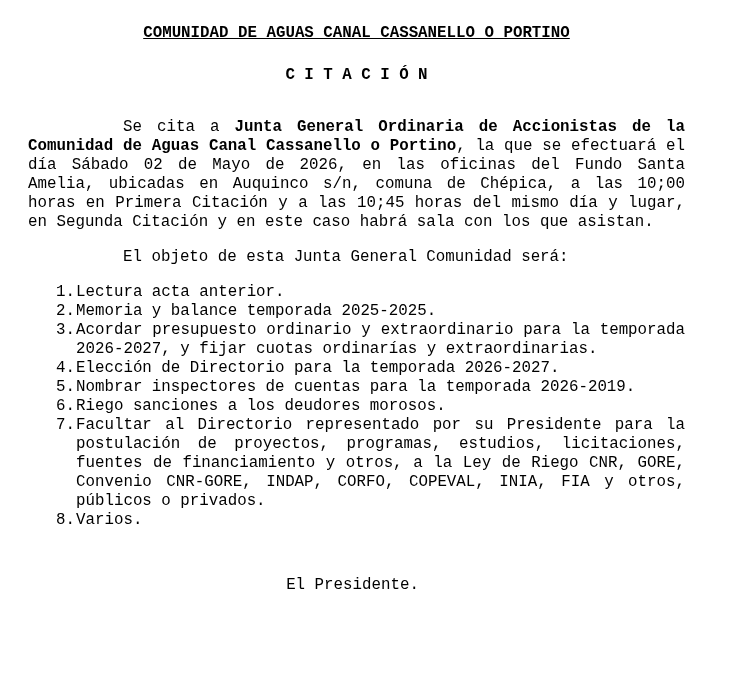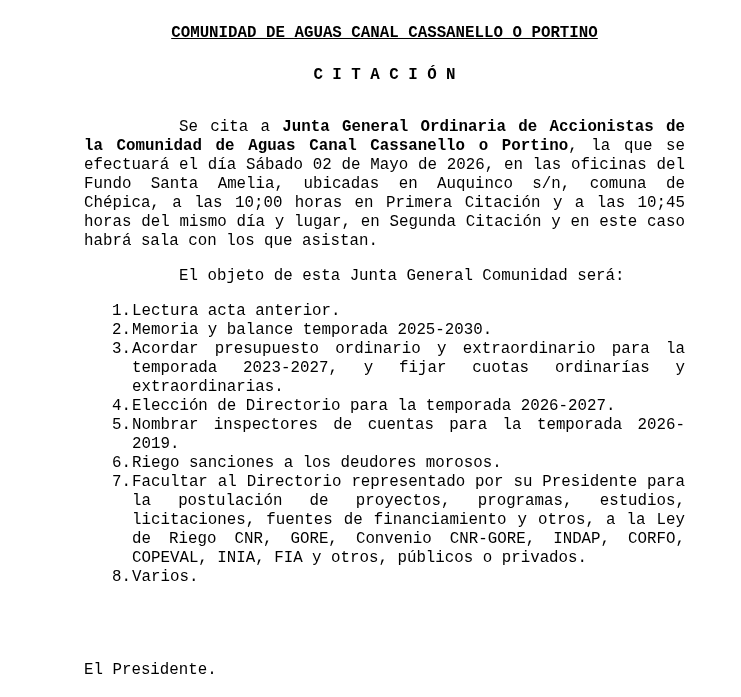--- a/index.html
+++ b/index.html
@@ -11,21 +11,21 @@
     font-family: "Liberation Mono", "DejaVu Sans Mono", monospace;
     font-size: 15.8px;
     line-height: 19px;
     box-sizing: border-box;
     overflow: hidden;
   }
   .page {
     box-sizing: border-box;
     width: 741px;
     height: 697px;
-    padding: 24px 56px 0 84px;
+    padding: 24px 56px 0 28px;
   }
   .doc-title {
     text-align: center;
     font-weight: bold;
     text-decoration: underline;
     white-space: nowrap;
   }
   .citation-heading {
     margin-top: 23px;
     text-align: center;
@@ -52,22 +52,22 @@
   .agenda-item .num {
     position: absolute;
     left: 28px;
     top: 0;
   }
   .agenda-item .item-text {
     text-align: justify;
     font-family: Liberation Mono, monospace;
   }
   .signature {
-    margin-top: 74px;
-    text-align: left;
+    margin-top: 46px;
+    text-align: center;
     padding-right: 8px;
   }
 </style>
 </head>
 <body>
 
 <div class="page">
 
   <div class="doc-title">COMUNIDAD DE AGUAS CANAL CASSANELLO O PORTINO</div>
 
@@ -79,26 +79,26 @@
 
   <div class="agenda">
 
     <div class="agenda-item">
       <span class="num">1.</span>
       <div class="item-text">Lectura acta anterior.</div>
     </div>
 
     <div class="agenda-item">
       <span class="num">2.</span>
-      <div class="item-text">Memoria y balance temporada 2025-2030.</div>
+      <div class="item-text">Memoria y balance temporada 2025-2025.</div>
     </div>
 
     <div class="agenda-item">
       <span class="num">3.</span>
-      <div class="item-text">Acordar presupuesto ordinario y extraordinario para la temporada 2023-2027, y fijar cuotas ordinarías y extraordinarias.</div>
+      <div class="item-text">Acordar presupuesto ordinario y extraordinario para la temporada 2026-2027, y fijar cuotas ordinarías y extraordinarias.</div>
     </div>
 
     <div class="agenda-item">
       <span class="num">4.</span>
       <div class="item-text">Elección de Directorio para la temporada 2026-2027.</div>
     </div>
 
     <div class="agenda-item">
       <span class="num">5.</span>
       <div class="item-text">Nombrar inspectores de cuentas para la temporada 2026-2019.</div>

